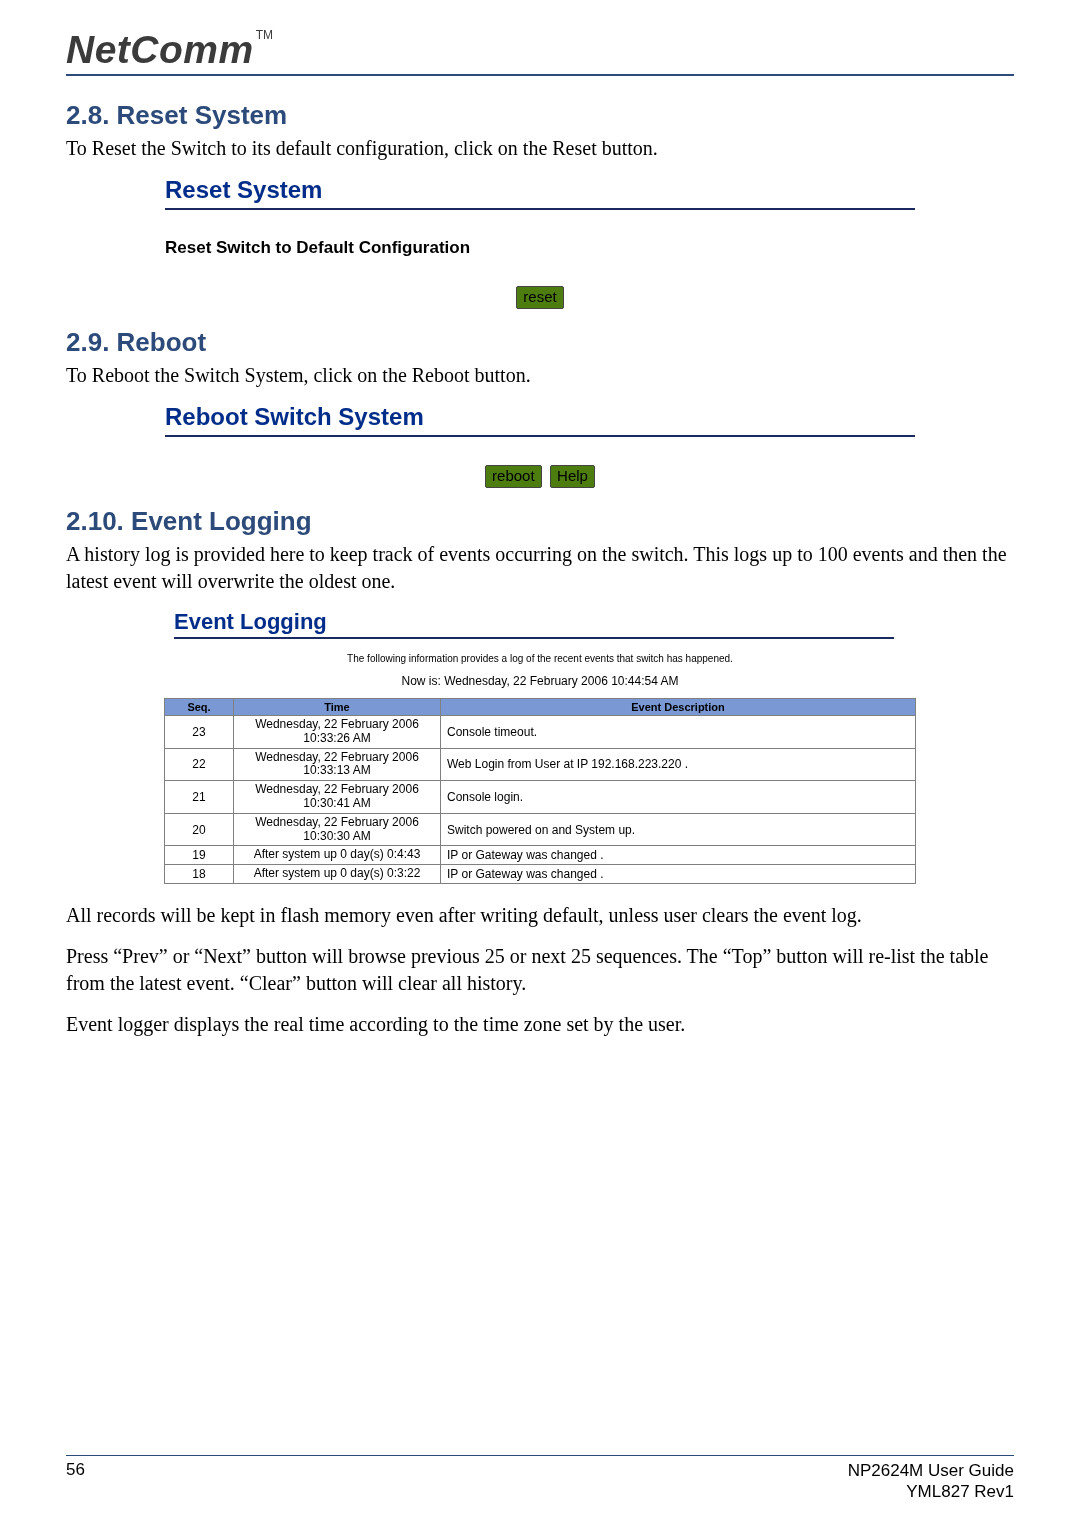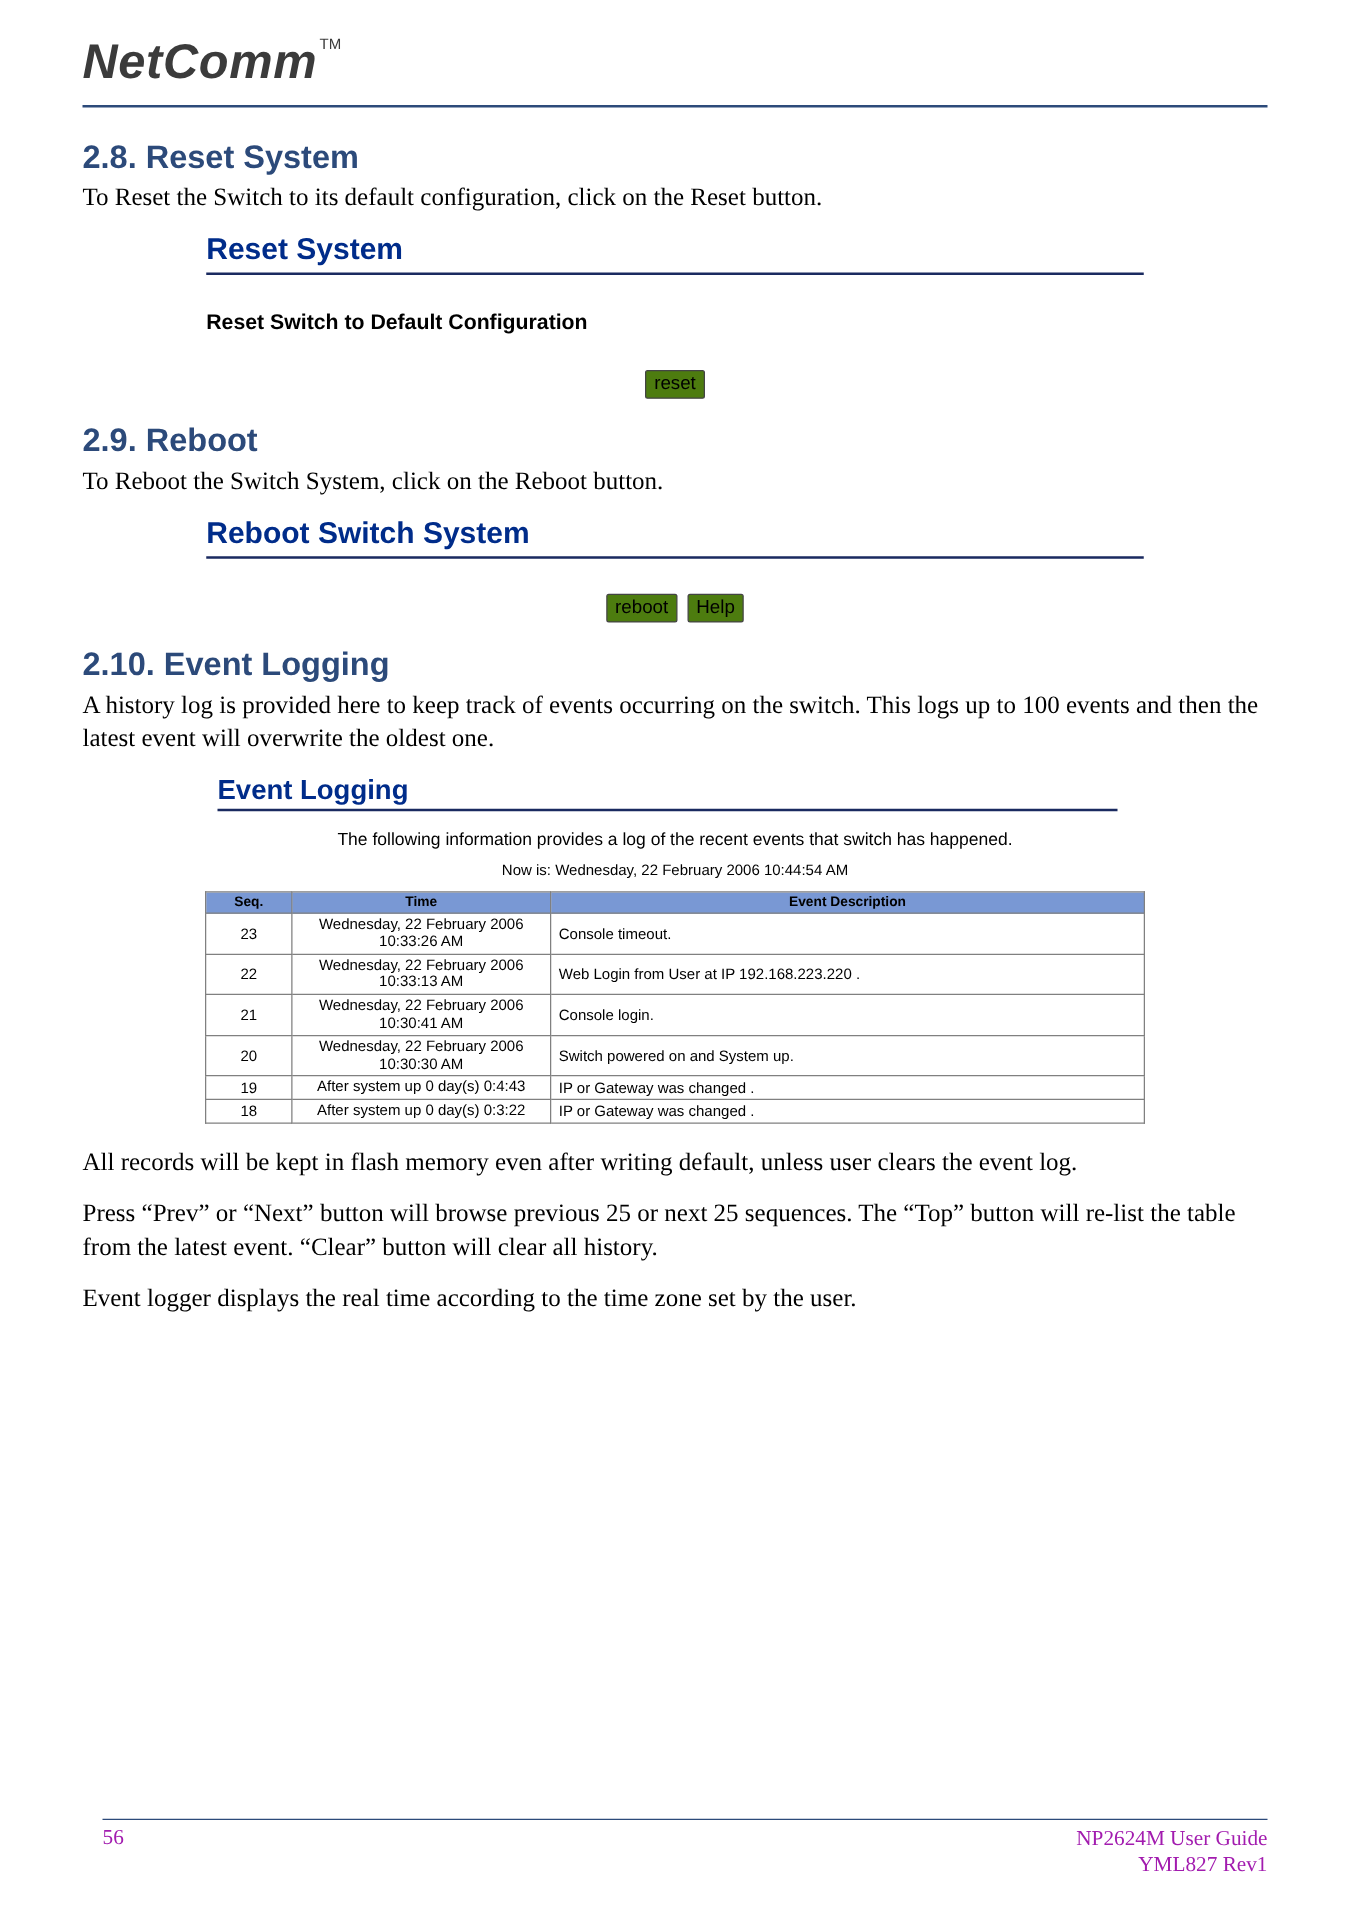--- a/index.html
+++ b/index.html
@@ -12,21 +12,21 @@
     min-height: 1532px;
     margin: 0 auto;
     padding: 28px 66px 30px 66px;
     box-sizing: border-box;
     position: relative;
     color: #000;
     font-family: "Times New Roman", Times, serif;
   }
   .brand-row {
     border-bottom: 2px solid #2c4a7a;
-    padding-bottom: 12px;
+    padding-bottom: 2px;
     margin-bottom: 24px;
   }
   .brand {
     font-family: "Arial Black", Arial, sans-serif;
     font-style: italic;
     font-weight: 900;
     font-size: 39px;
     letter-spacing: 0.5px;
     color: #3b3b3b;
     display: inline-block;
@@ -101,21 +101,21 @@
     font-size: 22px;
     margin: 4px 0 2px 34px;
   }
   .el-underline {
     border-bottom: 2px solid #1a2a60;
     margin: 0 0 14px 34px;
     width: 720px;
   }
   .el-caption {
     text-align: center;
-    font-size: 14px;
+    font-size: 10px;
     font-family: Verdana, Arial, sans-serif;
     color: #000;
     margin-bottom: 10px;
   }
   .el-now {
     text-align: center;
     font-size: 12px;
     font-family: Verdana, Arial, sans-serif;
     color: #000;
     margin-bottom: 10px;
@@ -145,24 +145,23 @@
   table.el td.seq { width: 44px; text-align: center; }
   table.el td.time { width: 184px; text-align: center; line-height: 1.15; }
   table.el td.desc { text-align: left; }
   .footer {
     position: absolute;
     left: 66px;
     right: 66px;
     bottom: 30px;
     border-top: 1px solid #2c4a7a;
     padding-top: 4px;
-    font-family: Liberation Serif, serif;
+    font-family: Liberation Sans, sans-serif;
     font-size: 17px;
-    color: #a21caf;
-    margin-left: 16px;
+    color: #000000;
   }
   .footer .pn { float: left; }
   .footer .fr { float: right; text-align: right; line-height: 1.25; }
   .clearfix::after { content: ""; display: block; clear: both; }
 </style>
 </head>
 <body>
 
 <div class="page">
   <div class="brand-row">

